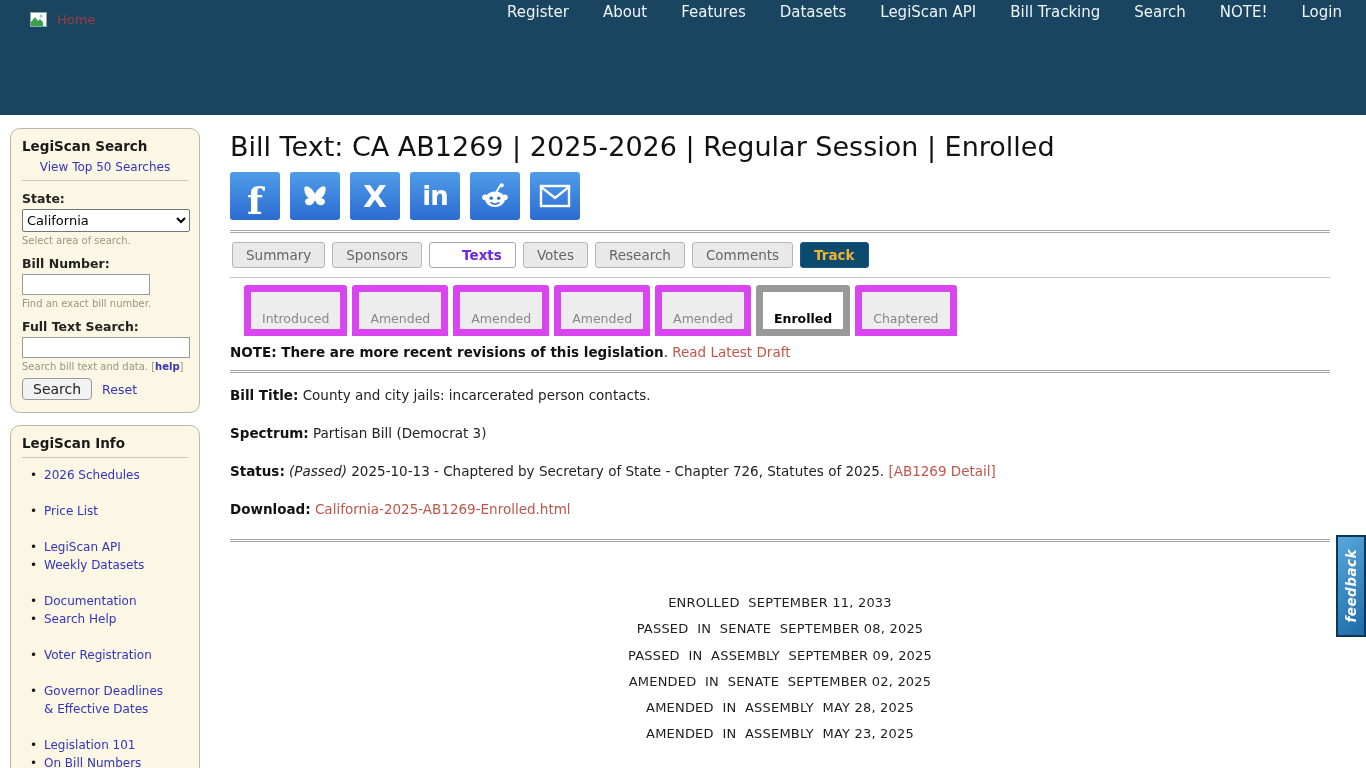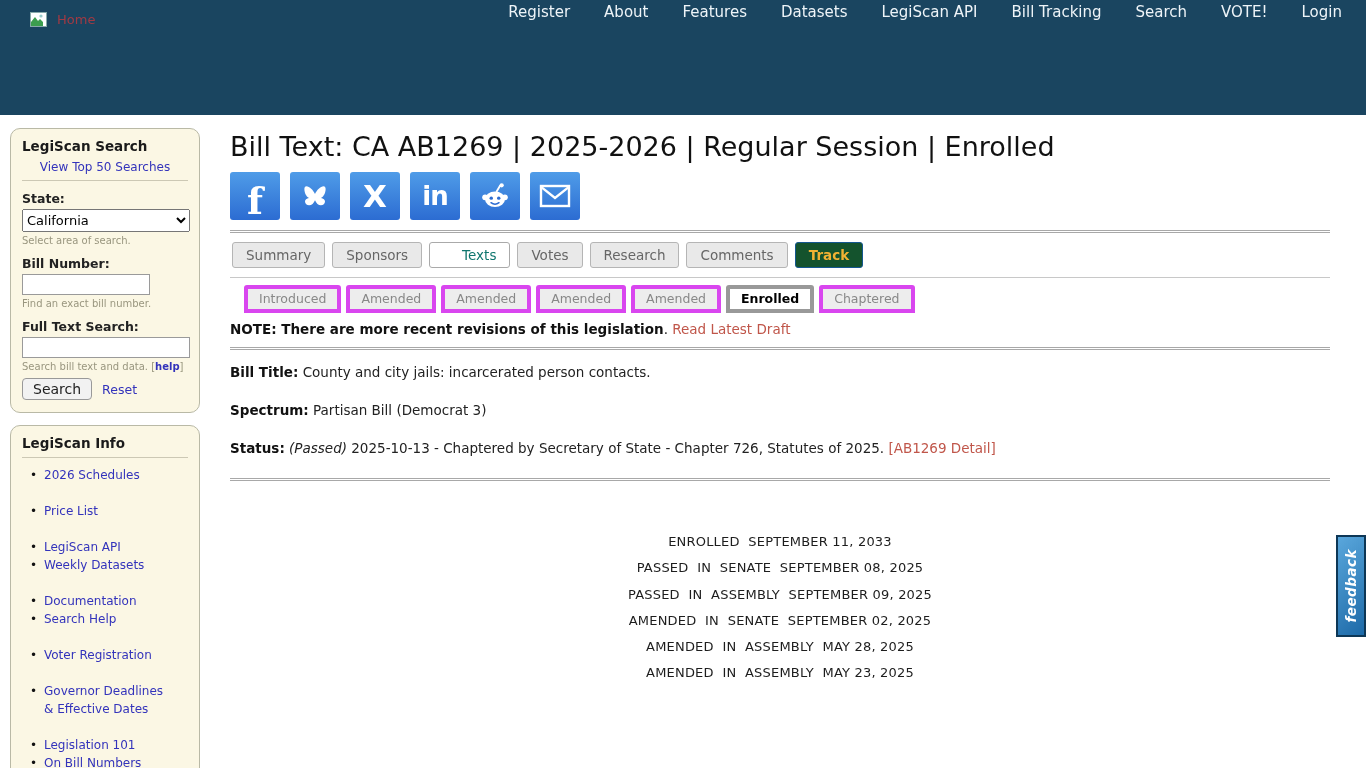--- a/index.html
+++ b/index.html
@@ -63,26 +63,26 @@
   .leg-link { font-size:13.5px; color:#b85c50; text-decoration:none; cursor:pointer; }
   .ext-icon { display:inline-block; vertical-align:-1px; margin-left:3px; }
 
   hr.double { border:none; border-top:1px solid #a8a8a8; border-bottom:1px solid #a8a8a8;
     height:3px; margin:10px 0 0 0; background:transparent; }
   hr.single { border:none; border-top:1px solid #c8c8c8; margin:0; }
 
   .tabrow { display:flex; gap:7px; padding:9px 0 9px 2px; }
   .tab { font-size:13.5px; padding:4px 13px; background:#e9e9e9; border:1px solid #b5b5b5;
     border-radius:3px; color:#666; cursor:pointer; }
-  .tab.active { background:#fff; color:#0f766e; font-weight:normal; border-color:#aaa;padding-left:32px; }
-  .tab.track { background:#14532d; border-color:#14578f; color:#f2b233; font-weight:bold; }
+  .tab.active { background:#fff; color:#6d28d9; font-weight:bold; border-color:#aaa;padding-left:32px; }
+  .tab.track { background:#0c4a6e; border-color:#14578f; color:#f2b233; font-weight:bold; }
 
   .subtabrow { display:flex; gap:5px; padding:7px 0 0 14px; }
-  .subtab { font-size:12.5px; padding:2px 11px 3px 11px; background:#ededed;
-    border:4px solid #d946ef; border-radius:3px 3px 0 0; color:#888; cursor:pointer; }
+  .subtab { font-size:12.5px; padding:19px 11px 3px 11px; background:#ededed;
+    border:7px solid #d946ef; border-radius:3px 3px 0 0; color:#888; cursor:pointer; }
   .subtab.active { background:#fff; color:#000; font-weight:bold; border-color:#999; }
 
   .note-line { font-size:13.5px; margin:8px 0 8px 0; }
   .note-line b { color:#111; }
   .red-link { color:#c0564a; text-decoration:none; cursor:pointer; }
 
   .field-line { font-size:13.5px; margin:14px 0 22px 0; }
   .field-line b { color:#111; }
   .field-line i { color:#222; }
 
@@ -103,21 +103,21 @@
 
 <div class="topbar">
   <nav class="topnav">
     <a>Register</a>
     <a>About</a>
     <a>Features</a>
     <a>Datasets</a>
     <a>LegiScan API</a>
     <a>Bill Tracking</a>
     <a>Search</a>
-    <a>VOTE!</a>
+    <a>NOTE!</a>
     <a>Login</a>
   </nav>
   <a class="home-link">
     <span class="broken-img">
       <svg width="15" height="13" viewBox="0 0 15 13">
         <rect x="0" y="0" width="15" height="13" fill="#fff"></rect>
         <polygon points="0,9 4,4 7,8 9,6 12,9 12,13 0,13" fill="#3c9e4f"></polygon>
         <circle cx="10" cy="3" r="1.6" fill="#9cc"></circle>
       </svg>
     </span>
@@ -235,20 +235,21 @@
       <div class="subtab">Chaptered</div>
     </div>
 
     <div class="note-line"><b>NOTE: There are more recent revisions of this legislation</b><span>. </span><a class="red-link">Read Latest Draft</a></div>
 
     <hr class="double">
 
     <div class="field-line"><b>Bill Title:</b><span> County and city jails: incarcerated person contacts.</span></div>
     <div class="field-line"><b>Spectrum:</b><span> Partisan Bill (Democrat 3)</span></div>
     <div class="field-line"><b>Status:</b><i> (Passed)</i><span> 2025-10-13 - Chaptered by Secretary of State - Chapter 726, Statutes of 2025. </span><a class="red-link">[AB1269 Detail]</a></div>
+    <div class="field-line"><b>Download:</b> <a class="red-link">California-2025-AB1269-Enrolled.html</a></div>
 
     <hr class="double">
 
     <div class="doc-area">
       <div class="doc-line">ENROLLED  SEPTEMBER 11, 2033</div>
       <div class="doc-line">PASSED  IN  SENATE  SEPTEMBER 08, 2025</div>
       <div class="doc-line">PASSED  IN  ASSEMBLY  SEPTEMBER 09, 2025</div>
       <div class="doc-line">AMENDED  IN  SENATE  SEPTEMBER 02, 2025</div>
       <div class="doc-line">AMENDED  IN  ASSEMBLY  MAY 28, 2025</div>
       <div class="doc-line">AMENDED  IN  ASSEMBLY  MAY 23, 2025</div>

